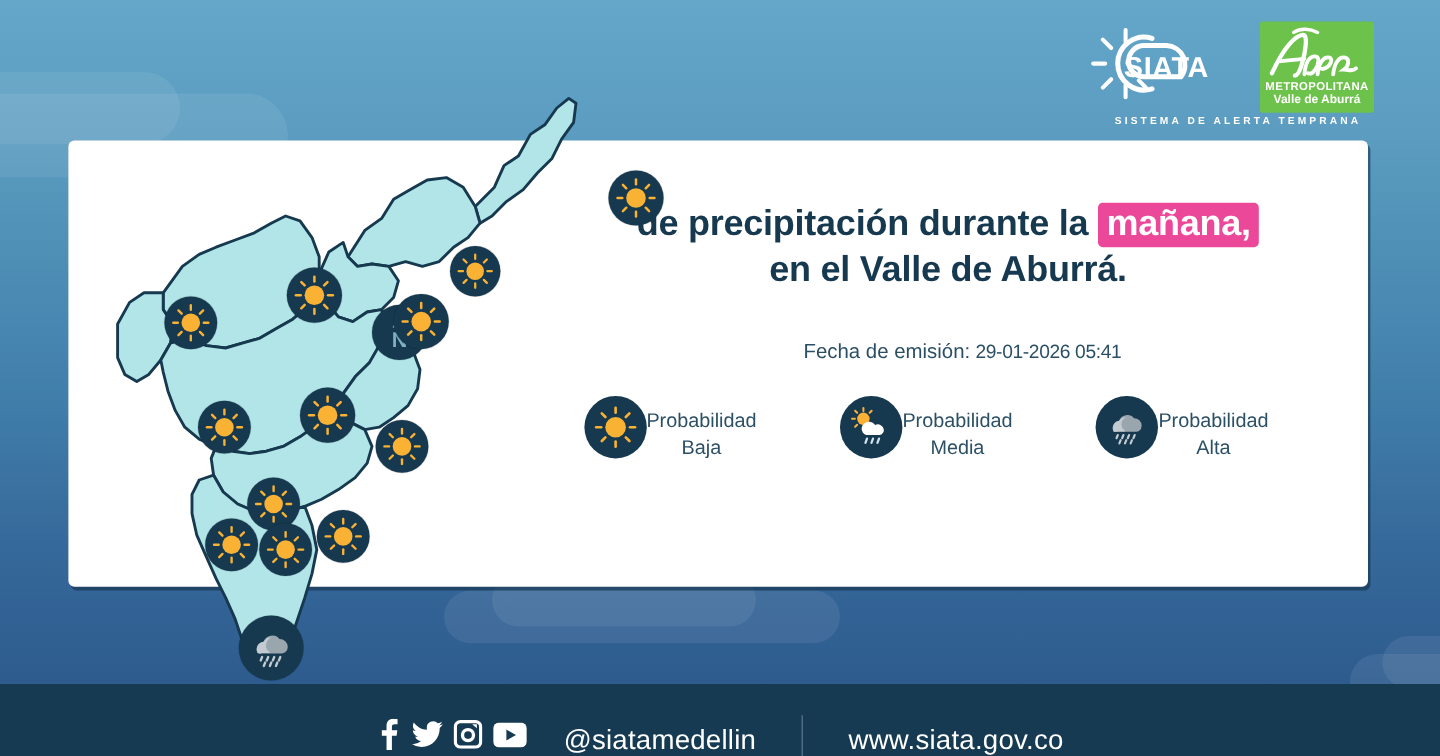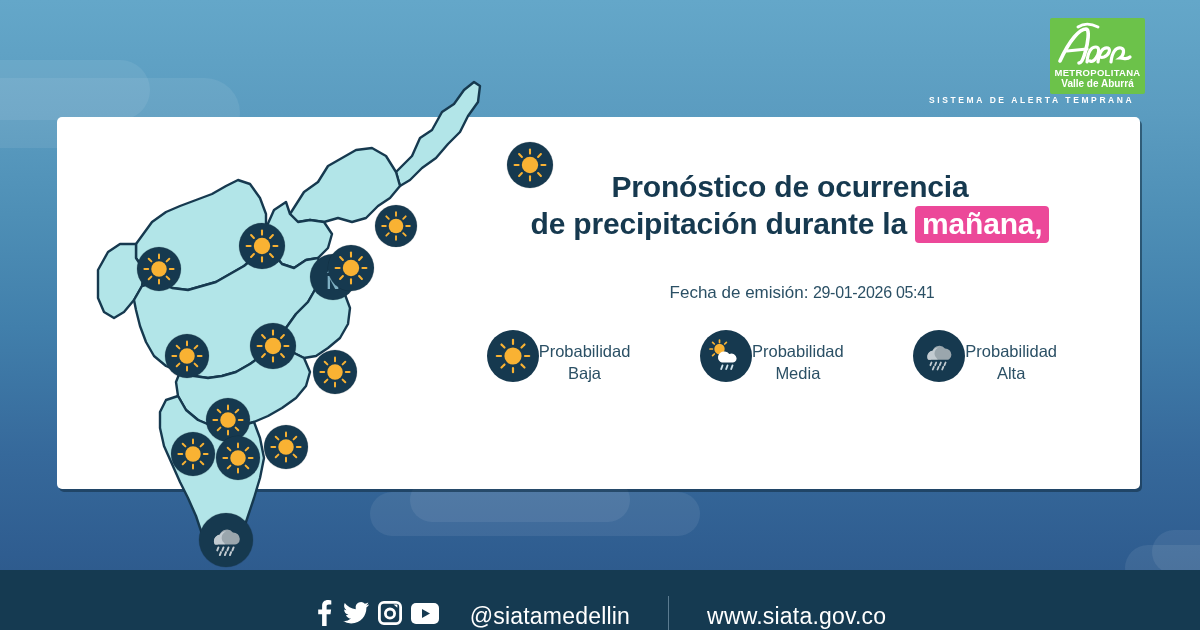--- a/index.html
+++ b/index.html
@@ -103,20 +103,35 @@
 <div class="bg-cloud" style="left:-120px; top:78px; width:360px; height:70px;"></div>
 <div class="bg-cloud" style="left:-40px; top:60px; width:190px; height:60px;"></div>
 <div class="bg-cloud" style="left:370px; top:492px; width:330px; height:44px;"></div>
 <div class="bg-cloud" style="left:410px; top:478px; width:220px; height:44px;"></div>
 <div class="bg-cloud" style="left:1125px; top:545px; width:150px; height:46px;"></div>
 <div class="bg-cloud" style="left:1152px; top:530px; width:90px; height:44px;"></div>
 <div id="bg-footer"></div>
 
 <div id="logo-area">
 
+  <div id="siata-logo">
+    <svg width="130" height="74" viewBox="0 0 130 74" aria-hidden="true">
+      <g stroke="#ffffff" stroke-width="3.4" stroke-linecap="round" fill="none">
+        <line x1="30" y1="7" x2="30" y2="17"></line>
+        <line x1="11" y1="15" x2="18" y2="22"></line>
+        <line x1="3" y1="35" x2="13" y2="35"></line>
+        <line x1="11" y1="55" x2="18" y2="48"></line>
+        <line x1="30" y1="63" x2="30" y2="53"></line>
+        <line x1="47" y1="55" x2="41" y2="49"></line>
+      </g>
+      <path d="M52 14 A22 22 0 1 0 52 56" stroke="#ffffff" stroke-width="4.2" fill="none" stroke-linecap="round"></path>
+      <path d="M64 20 a16 16 0 0 1 12 26 l-30 0 a13 13 0 0 1 -1 -26 z" stroke="#ffffff" stroke-width="4.2" fill="none" stroke-linejoin="round" stroke-linecap="round"></path>
+      <text x="64" y="46" font-family="Liberation Sans, sans-serif" font-size="24" font-weight="bold" fill="#ffffff" text-anchor="middle" letter-spacing="0.5">SIATA</text>
+    </svg>
+  </div>
 
   <div id="area-logo">
     <div id="area-script">
       <svg width="88" height="46" viewBox="0 0 88 46" aria-hidden="true">
         <path d="M6 40 C16 18 26 8 32 8 C36 8 34 22 31 32 C29 39 27 42 25 42" stroke="#ffffff" stroke-width="3.6" fill="none" stroke-linecap="round"></path>
         <path d="M13 30 L33 28" stroke="#ffffff" stroke-width="3.2" stroke-linecap="round"></path>
         <path d="M33 41 C34 30 38 26 42 26 C46 26 45 33 42 37 C40 40 38 41 36 40" stroke="#ffffff" stroke-width="3.2" fill="none" stroke-linecap="round"></path>
         <path d="M44 41 C45 31 49 26 54 27 C57 28 55 34 50 36 C47 37 45 36 45 34" stroke="#ffffff" stroke-width="3.2" fill="none" stroke-linecap="round"></path>
         <path d="M57 41 C58 31 62 26 67 27 C71 28 70 34 66 37 C70 37 73 39 76 36" stroke="#ffffff" stroke-width="3.2" fill="none" stroke-linecap="round"></path>
         <path d="M24 6 C30 2 38 3 44 6" stroke="#ffffff" stroke-width="2.8" fill="none" stroke-linecap="round"></path>
@@ -375,25 +390,25 @@
       <line x1="19.6" y1="30.8" x2="18.5" y2="33.5"></line>
       <line x1="24.3" y1="30.8" x2="23.2" y2="33.5"></line>
     </g>
   </svg>
         </div>
       </div>
     </div>
 </div>
 
 <div id="headline">
-  <div>Pronóstico de ocurrencia</div>
   <div>
     <span>de precipitación durante la</span>
     <span class="hl-chip">mañana,</span>
   </div>
+  <div>en el Valle de Aburrá.</div>
 </div>
 
 <div id="emission">
   <span class="lbl">Fecha de emisión:</span>
   <span class="val">29-01-2026 05:41</span>
 </div>
 
 <div id="legend">
     <div class="legend-item">
       <div class="legend-icon">

